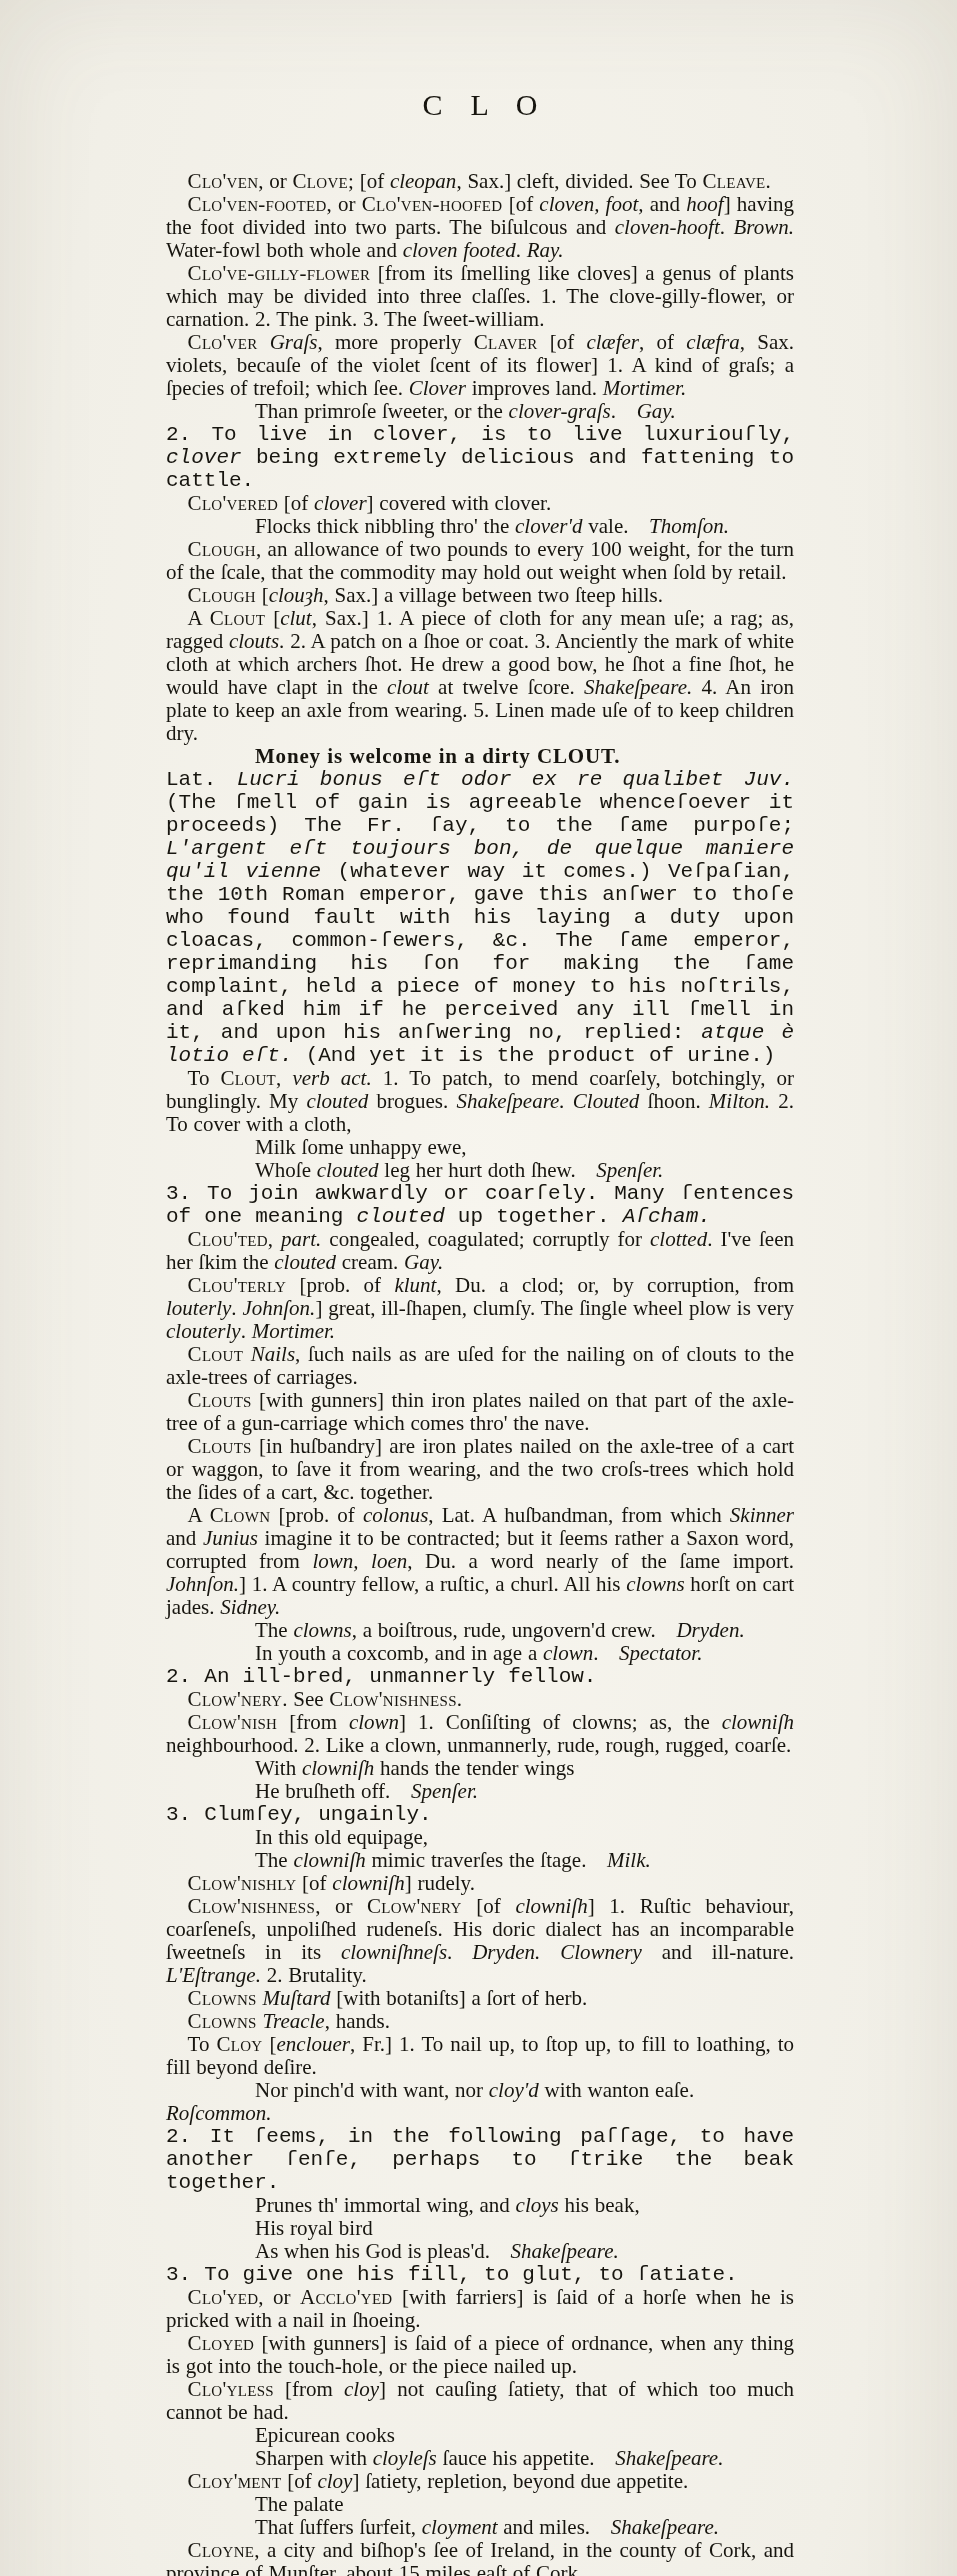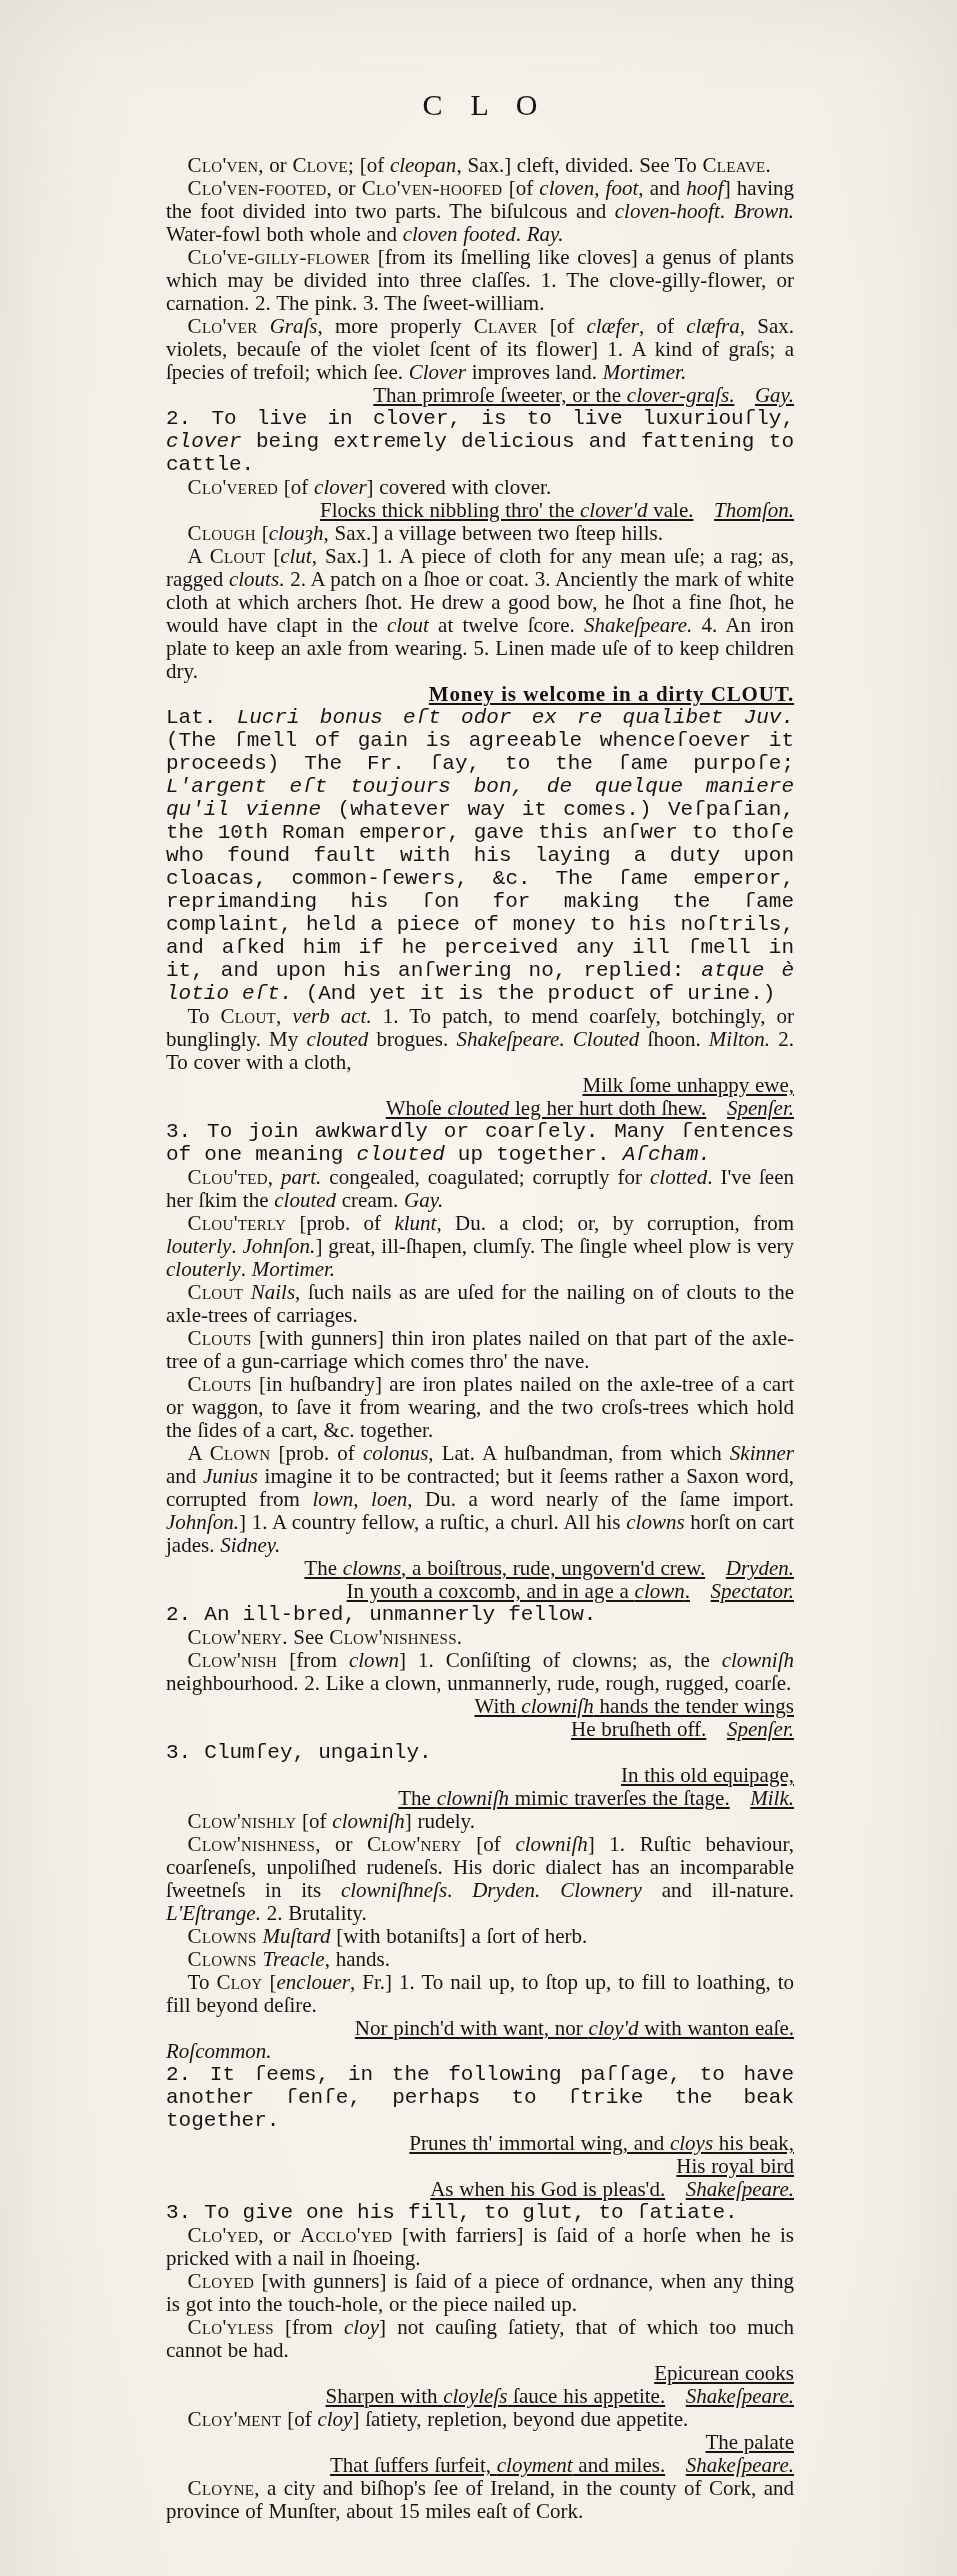--- a/index.html
+++ b/index.html
@@ -23,37 +23,36 @@
     position: absolute;
     left: 166px;
     top: 88px;
     width: 628px;
   }
   .pagehead {
     font-size: 30px;
     font-weight: normal;
     text-align: center;
     letter-spacing: 10.3px;
-    margin: 0 0 32px 0;
+    margin: 0 0 48px 0;
     padding-left: 10.3px;
   }
   p {
     margin: 0;
     font-size: 21px;
     line-height: 23px;
     text-align: justify;
     word-spacing: 0.5px;
   }
   p.entry { text-indent: 21.6px; }
   p.plain { text-indent: 0; font-family: Liberation Mono, monospace; }
   p.quote {
     margin-left: 89px;
-    text-align: right;
+    text-align: left;
     text-indent: 0;
-    text-decoration: underline;
   }
   p.right { text-indent: 0; }
   .sc { font-variant: small-caps; letter-spacing: 0.3px; }
   .it { font-style: italic; }
   .bl { font-weight: bold; letter-spacing: 0.8px; }
   .cite { font-style: italic; margin-left: 20.6px; }
 </style>
 </head>
 <body>
 
@@ -62,20 +61,21 @@
     <h1 class="pagehead">C L O</h1>
     <div>
         <p class="entry"><span class="sc">Clo'ven</span><span>, or </span><span class="sc">Clove</span><span>; [of </span><span class="it">cleopan</span><span>, Sax.] cleft, divided.  See To </span><span class="sc">Cleave</span><span>.</span></p>
         <p class="entry"><span class="sc">Clo'ven-footed</span><span>, or </span><span class="sc">Clo'ven-hoofed</span><span> [of </span><span class="it">cloven, foot,</span><span> and </span><span class="it">hoof</span><span>] having the foot divided into two parts.  The biſulcous and </span><span class="it">cloven-hooft</span><span>. </span><span class="it">Brown.</span><span>  Water-fowl both whole and </span><span class="it">cloven footed</span><span>. </span><span class="it">Ray.</span></p>
         <p class="entry"><span class="sc">Clo've-gilly-flower</span><span> [from its ſmelling like cloves] a genus of plants which may be divided into three claſſes.  1. The clove-gilly-flower, or carnation.  2. The pink.  3. The ſweet-william.</span></p>
         <p class="entry"><span class="sc">Clo'ver</span><span> </span><span class="it">Graſs</span><span>, more properly </span><span class="sc">Claver</span><span> [of </span><span class="it">clæfer</span><span>, of </span><span class="it">clæfra</span><span>, Sax. violets, becauſe of the violet ſcent of its flower] 1. A kind of graſs; a ſpecies of trefoil; which ſee.  </span><span class="it">Clover</span><span> improves land.  </span><span class="it">Mortimer.</span></p>
         <p class="quote"><span>Than primroſe ſweeter, or the </span><span class="it">clover-graſs</span><span>.</span><span class="cite">Gay.</span></p>
         <p class="plain"><span>2. To live in clover, is to live luxuriouſly, </span><span class="it">clover</span><span> being extremely delicious and fattening to cattle.</span></p>
         <p class="entry"><span class="sc">Clo'vered</span><span> [of </span><span class="it">clover</span><span>] covered with clover.</span></p>
         <p class="quote"><span>Flocks thick nibbling thro' the </span><span class="it">clover'd</span><span> vale.</span><span class="cite">Thomſon.</span></p>
+        <p class="entry"><span class="sc">Clough</span><span>, an allowance of two pounds to every 100 weight, for the turn of the ſcale, that the commodity may hold out weight when ſold by retail.</span></p>
         <p class="entry"><span class="sc">Clough</span><span> [</span><span class="it">clouȝh</span><span>, Sax.] a village between two ſteep hills.</span></p>
         <p class="entry"><span>A </span><span class="sc">Clout</span><span> [</span><span class="it">clut</span><span>, Sax.] 1. A piece of cloth for any mean uſe; a rag; as, ragged </span><span class="it">clouts</span><span>.  2. A patch on a ſhoe or coat.  3. Anciently the mark of white cloth at which archers ſhot.  He drew a good bow, he ſhot a fine ſhot, he would have clapt in the </span><span class="it">clout</span><span> at twelve ſcore.  </span><span class="it">Shakeſpeare.</span><span>  4. An iron plate to keep an axle from wearing.  5. Linen made uſe of to keep children dry.</span></p>
         <p class="quote"><span class="bl">Money is welcome in a dirty CLOUT.</span></p>
         <p class="plain"><span>Lat. </span><span class="it">Lucri bonus eſt odor ex re qualibet</span><span> </span><span class="it">Juv.</span><span> (The ſmell of gain is agreeable whenceſoever it proceeds)  The Fr. ſay, to the ſame purpoſe; </span><span class="it">L'argent eſt toujours bon, de quelque maniere qu'il vienne</span><span> (whatever way it comes.)  Veſpaſian, the 10th Roman emperor, gave this anſwer to thoſe who found fault with his laying a duty upon cloacas, common-ſewers, &amp;c.  The ſame emperor, reprimanding his ſon for making the ſame complaint, held a piece of money to his noſtrils, and aſked him if he perceived any ill ſmell in it, and upon his anſwering no, replied: </span><span class="it">atque è lotio eſt.</span><span>  (And yet it is the product of urine.)</span></p>
         <p class="entry"><span>To </span><span class="sc">Clout</span><span>, </span><span class="it">verb act.</span><span> 1. To patch, to mend coarſely, botchingly, or bunglingly.  My </span><span class="it">clouted</span><span> brogues.  </span><span class="it">Shakeſpeare.</span><span>  </span><span class="it">Clouted</span><span> ſhoon.  </span><span class="it">Milton.</span><span>  2. To cover with a cloth,</span></p>
         <p class="quote"><span>Milk ſome unhappy ewe,</span></p>
         <p class="quote"><span>Whoſe </span><span class="it">clouted</span><span> leg her hurt doth ſhew.</span><span class="cite">Spenſer.</span></p>
         <p class="plain"><span>3. To join awkwardly or coarſely.  Many ſentences of one meaning </span><span class="it">clouted</span><span> up together.  </span><span class="it">Aſcham.</span></p>
         <p class="entry"><span class="sc">Clou'ted</span><span>, </span><span class="it">part.</span><span> congealed, coagulated; corruptly for </span><span class="it">clotted</span><span>.  I've ſeen her ſkim the </span><span class="it">clouted</span><span> cream.  </span><span class="it">Gay.</span></p>
         <p class="entry"><span class="sc">Clou'terly</span><span> [prob. of </span><span class="it">klunt</span><span>, Du. a clod; or, by corruption, from </span><span class="it">louterly</span><span>. </span><span class="it">Johnſon.</span><span>] great, ill-ſhapen, clumſy.  The ſingle wheel plow is very </span><span class="it">clouterly</span><span>.  </span><span class="it">Mortimer.</span></p>

